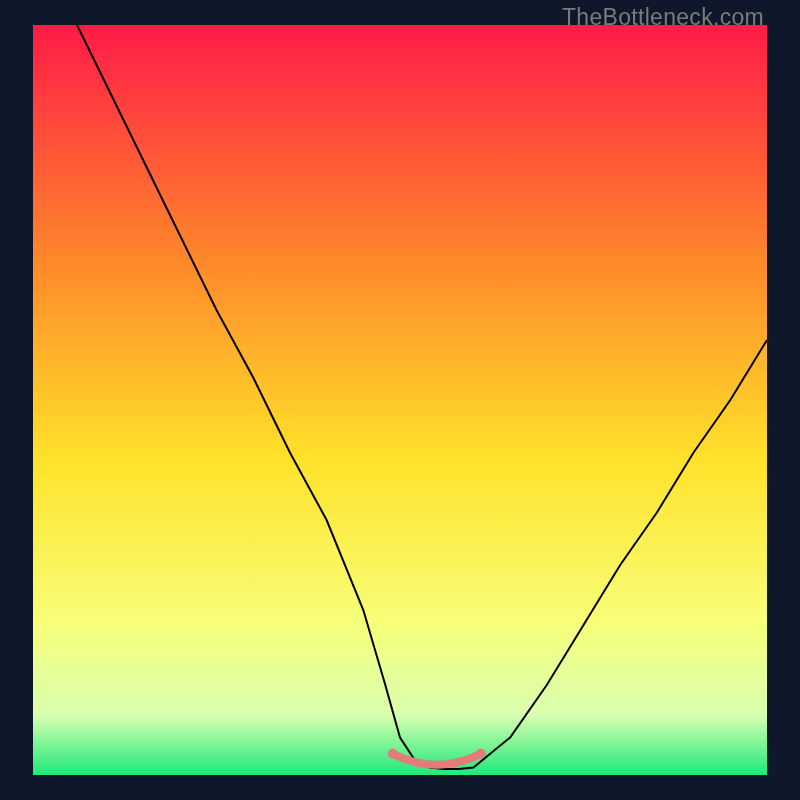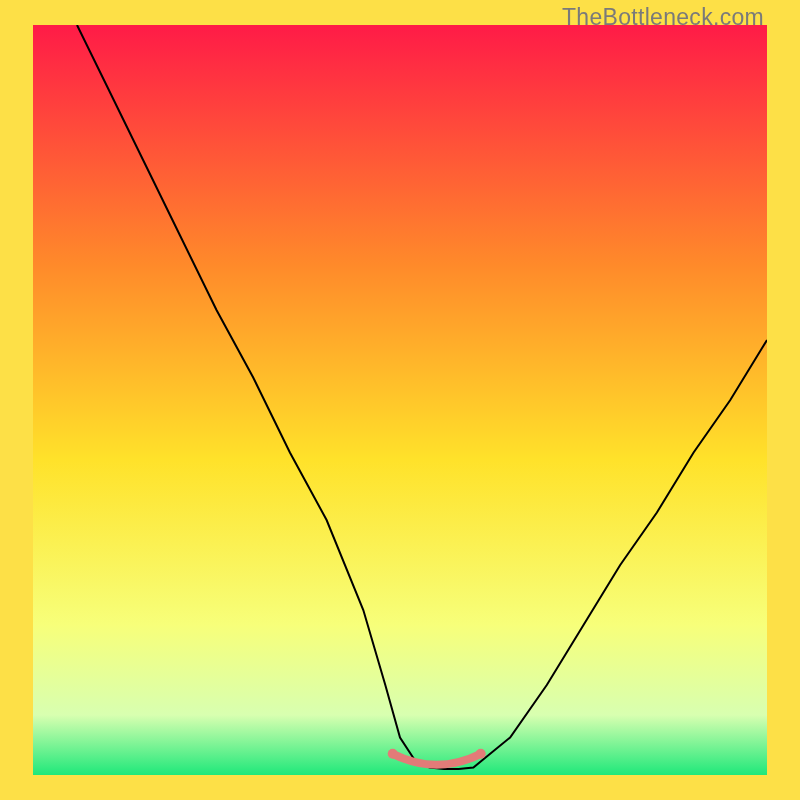--- a/index.html
+++ b/index.html
@@ -1,17 +1,17 @@
 <!DOCTYPE html>
 <html><head>
 <meta charset="utf-8">
 <style>
   * { margin: 0; padding: 0; box-sizing: border-box; }
   body { width: 800px; height: 800px; overflow: hidden; background: #000; font-family: Arial, sans-serif; }
-  .container { position: relative; width: 800px; height: 800px; background: #fde047; }
+  .container { position: relative; width: 800px; height: 800px; background: #0f172a; }
   .plot-area { position: absolute; left: 33px; top: 25px; width: 734px; height: 750px; }
   .gradient-bg { position: absolute; left: 0; top: 0; width: 100%; height: 100%; }
   .watermark { position: absolute; top: 4px; right: 36px; color: #7a7a7a; font-size: 23px; font-weight: 500; letter-spacing: 0.3px; }
   .curve-svg { position: absolute; left: 0; top: 0; width: 100%; height: 100%; pointer-events: none; }
 </style>
 </head>
 <body>
 
 <div class="container">
   <div class="watermark">TheBottleneck.com</div>

